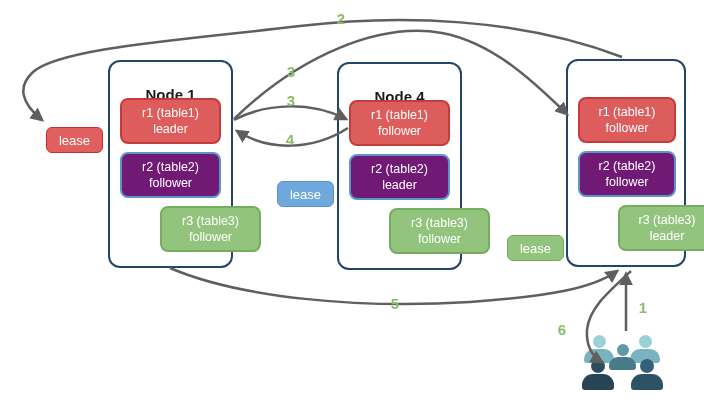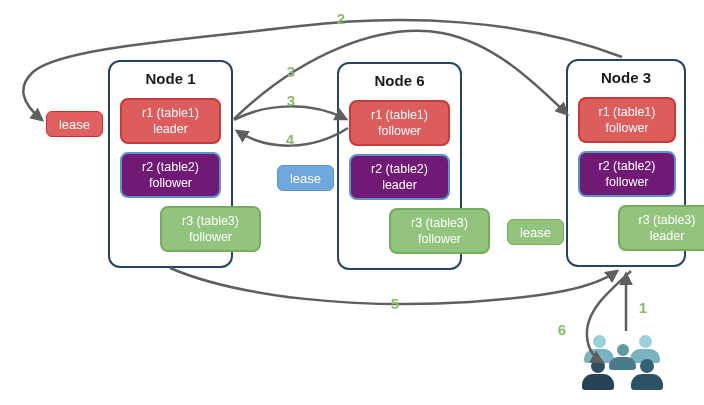--- a/index.html
+++ b/index.html
@@ -6,35 +6,35 @@
   .canvas{
     position:relative;width:704px;height:405px;background:#ffffff;overflow:hidden;
     font-family:"Liberation Sans", sans-serif;
   }
   .arrows{position:absolute;left:0;top:0;width:704px;height:405px;z-index:3;pointer-events:none;}
   .node{
     position:absolute;width:125px;height:208px;background:#ffffff;
     border:2px solid #23456A;border-radius:12px;box-sizing:border-box;z-index:2;
   }
   .node-title{
-    position:absolute;top:8px;left:0;width:100%;text-align:center;
+    position:absolute;top:24px;left:0;width:100%;text-align:center;
     font-size:15px;font-weight:700;color:#1a1a1a;
   }
   .replica{
     position:absolute;left:10px;width:101px;height:46px;border-radius:8px;
     box-sizing:border-box;display:flex;flex-direction:column;justify-content:center;
     align-items:center;color:#ffffff;font-size:12.5px;line-height:1.3;text-align:center;
   }
   .replica.red{background:#DD5C5C;border:2px solid #C63B3B;}
   .replica.blue{background:#701a75;border:2px solid #5B94CC;}
   .replica.green{background:#93C47D;border:2px solid #76AC5E;}
   .r-top{top:36px;} .r-mid{top:90px;} .r-bot{top:144px;margin-left:40px;}
   .lease{
     position:absolute;width:55px;height:24px;border-radius:6px;z-index:2;
-    display:flex;align-items:center;justify-content:center;color:#ffffff;font-size:13px;
+    display:flex;align-items:center;justify-content:center;color:#ffffff;font-size:13px;margin-top:16px;
   }
   .lease.red{background:#E06060;border:1.5px solid #C8302C;left:46px;top:111px;}
   .lease.blue{background:#6FA8DC;border:1.5px solid #5B94CC;left:277px;top:165px;}
   .lease.green{background:#93C47D;border:1.5px solid #76AC5E;left:507px;top:219px;}
   .step{
     position:absolute;z-index:4;color:#8ABD6B;font-size:15px;font-weight:700;
     transform:translate(-50%,-50%);
   }
   .users{position:absolute;left:580px;top:333px;width:86px;height:62px;z-index:2;}
   .person{position:absolute;display:flex;flex-direction:column;align-items:center;}
@@ -83,37 +83,36 @@
       <span>r2 (table2)</span>
       <span>follower</span>
     </div>
     <div class="replica green r-bot">
       <span>r3 (table3)</span>
       <span>follower</span>
     </div>
   </div>
 
   <div class="node" style="left:337px;top:62px;">
-    <div class="node-title">Node 6</div>
+    <div class="node-title">Node 4</div>
     <div class="replica red r-top">
       <span>r1 (table1)</span>
       <span>follower</span>
     </div>
     <div class="replica blue r-mid">
       <span>r2 (table2)</span>
       <span>leader</span>
     </div>
     <div class="replica green r-bot">
       <span>r3 (table3)</span>
       <span>follower</span>
     </div>
   </div>
 
   <div class="node" style="left:566px;top:59px;width:120px;">
-    <div class="node-title">Node 3</div>
     <div class="replica red r-top" style="width:98px;">
       <span>r1 (table1)</span>
       <span>follower</span>
     </div>
     <div class="replica blue r-mid" style="width:98px;">
       <span>r2 (table2)</span>
       <span>follower</span>
     </div>
     <div class="replica green r-bot" style="width:98px;">
       <span>r3 (table3)</span>

